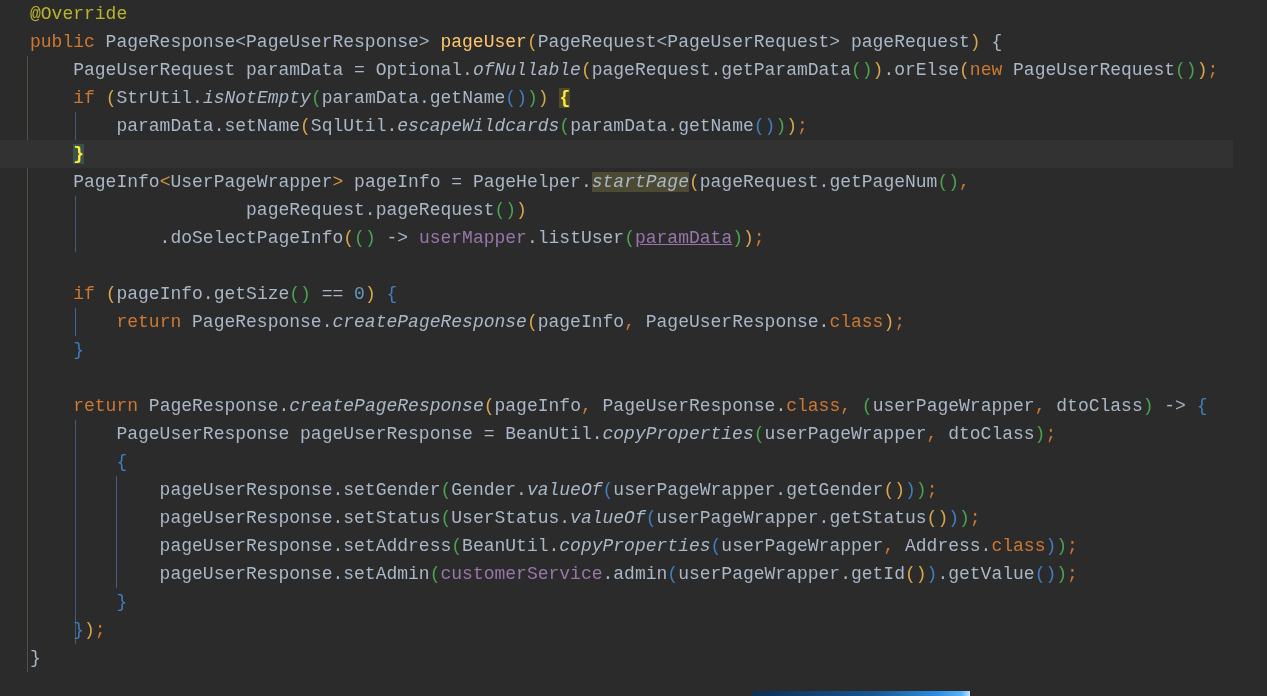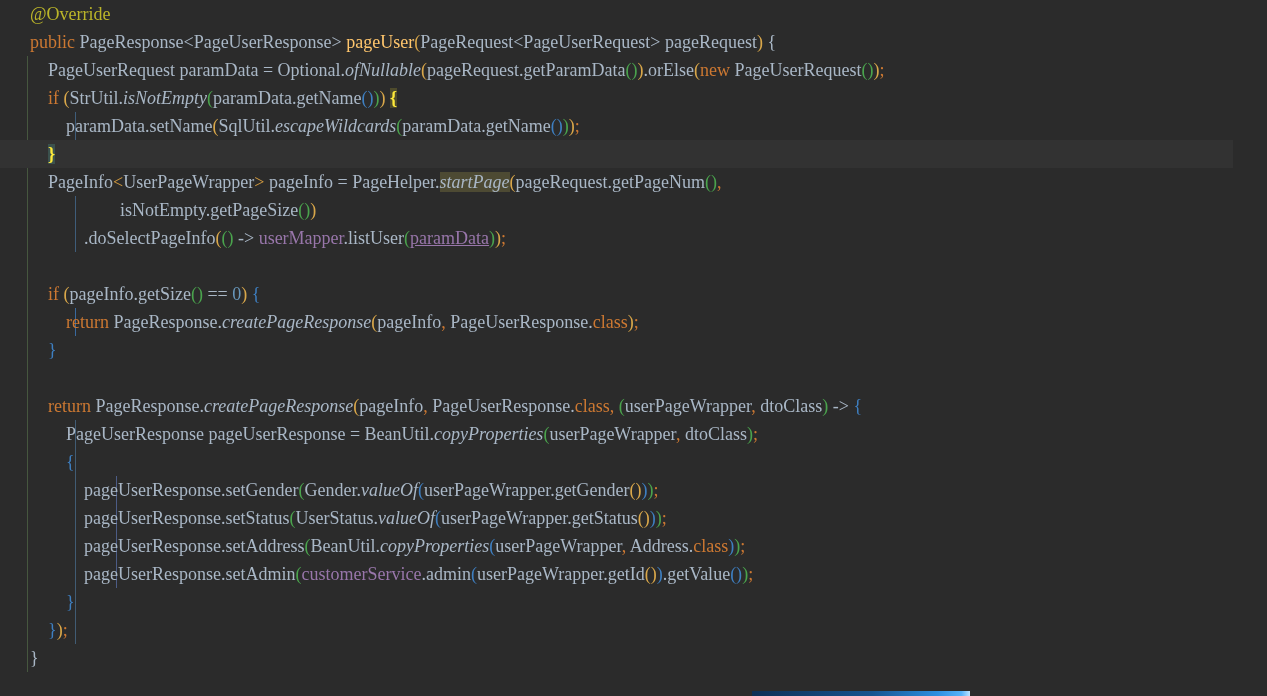--- a/index.html
+++ b/index.html
@@ -2,21 +2,21 @@
 <html><head>
 <meta charset="utf-8">
 <style>
   html, body { margin: 0; padding: 0; background: #2B2B2B; }
   #editor {
     position: relative;
     width: 1233px;
     height: 696px;
     background: #2B2B2B;
     overflow: hidden;
-    font-family: Liberation Serif, serif;
+    font-family: Liberation Mono, monospace;
     font-size: 18px;
   }
   #guides { position: absolute; inset: 0; z-index: 1; }
   .indent-guide { position: absolute; width: 1px; }
   #lines { position: absolute; inset: 0; z-index: 2; }
   .code-line {
     position: relative;
     height: 28px;
     line-height: 28px;
     white-space: pre;
@@ -44,21 +44,21 @@
       <div class="indent-guide" style="left: 116px; top: 476px; height: 112px; background: rgb(76, 92, 134);"></div>
     </div>
   <div id="lines">
       <div class="code-line"><span class="tok" style="color: rgb(187, 181, 41);">@Override</span></div>
       <div class="code-line"><span class="tok" style="color: rgb(204, 120, 50);">public</span><span class="tok" style="color: rgb(169, 183, 198);"> PageResponse&lt;PageUserResponse&gt; </span><span class="tok" style="color: rgb(255, 198, 109);">pageUser</span><span class="tok" style="color: rgb(217, 167, 74);">(</span><span class="tok" style="color: rgb(169, 183, 198);">PageRequest&lt;PageUserRequest&gt; pageRequest</span><span class="tok" style="color: rgb(217, 167, 74);">)</span><span class="tok" style="color: rgb(169, 183, 198);"> {</span></div>
       <div class="code-line"><span class="tok" style="color: rgb(169, 183, 198);">    PageUserRequest paramData = Optional.</span><span class="tok italic" style="color: rgb(169, 183, 198);">ofNullable</span><span class="tok" style="color: rgb(217, 167, 74);">(</span><span class="tok" style="color: rgb(169, 183, 198);">pageRequest.getParamData</span><span class="tok" style="color: rgb(74, 163, 77);">()</span><span class="tok" style="color: rgb(217, 167, 74);">)</span><span class="tok" style="color: rgb(169, 183, 198);">.orElse</span><span class="tok" style="color: rgb(217, 167, 74);">(</span><span class="tok" style="color: rgb(204, 120, 50);">new</span><span class="tok" style="color: rgb(169, 183, 198);"> PageUserRequest</span><span class="tok" style="color: rgb(74, 163, 77);">()</span><span class="tok" style="color: rgb(217, 167, 74);">)</span><span class="tok" style="color: rgb(204, 120, 50);">;</span></div>
       <div class="code-line"><span class="tok" style="color: rgb(169, 183, 198);">    </span><span class="tok" style="color: rgb(204, 120, 50);">if</span><span class="tok" style="color: rgb(169, 183, 198);"> </span><span class="tok" style="color: rgb(217, 167, 74);">(</span><span class="tok" style="color: rgb(169, 183, 198);">StrUtil.</span><span class="tok italic" style="color: rgb(169, 183, 198);">isNotEmpty</span><span class="tok" style="color: rgb(74, 163, 77);">(</span><span class="tok" style="color: rgb(169, 183, 198);">paramData.getName</span><span class="tok" style="color: rgb(62, 127, 193);">()</span><span class="tok" style="color: rgb(74, 163, 77);">)</span><span class="tok" style="color: rgb(217, 167, 74);">)</span><span class="tok" style="color: rgb(169, 183, 198);"> </span><span class="tok bold" style="color: rgb(255, 234, 58); background: rgb(78, 75, 44);">{</span></div>
       <div class="code-line"><span class="tok" style="color: rgb(169, 183, 198);">        paramData.setName</span><span class="tok" style="color: rgb(217, 167, 74);">(</span><span class="tok" style="color: rgb(169, 183, 198);">SqlUtil.</span><span class="tok italic" style="color: rgb(169, 183, 198);">escapeWildcards</span><span class="tok" style="color: rgb(74, 163, 77);">(</span><span class="tok" style="color: rgb(169, 183, 198);">paramData.getName</span><span class="tok" style="color: rgb(62, 127, 193);">()</span><span class="tok" style="color: rgb(74, 163, 77);">)</span><span class="tok" style="color: rgb(217, 167, 74);">)</span><span class="tok" style="color: rgb(204, 120, 50);">;</span></div>
       <div class="code-line caret-line" style="background: rgb(50, 50, 50);"><span class="tok" style="color: rgb(169, 183, 198);">    </span><span class="tok bold" style="color: rgb(255, 234, 58); background: rgb(59, 81, 77);">}</span></div>
       <div class="code-line"><span class="tok" style="color: rgb(169, 183, 198);">    PageInfo</span><span class="tok" style="color: rgb(210, 154, 63);">&lt;</span><span class="tok" style="color: rgb(169, 183, 198);">UserPageWrapper</span><span class="tok" style="color: rgb(210, 154, 63);">&gt;</span><span class="tok" style="color: rgb(169, 183, 198);"> pageInfo = PageHelper.</span><span class="tok italic" style="color: rgb(169, 183, 198); background: rgb(77, 74, 51);">startPage</span><span class="tok" style="color: rgb(217, 167, 74);">(</span><span class="tok" style="color: rgb(169, 183, 198);">pageRequest.getPageNum</span><span class="tok" style="color: rgb(74, 163, 77);">()</span><span class="tok" style="color: rgb(204, 120, 50);">,</span></div>
-      <div class="code-line"><span class="tok" style="color: rgb(169, 183, 198);">                    isNotEmpty.getPageSize</span><span class="tok" style="color: rgb(74, 163, 77);">()</span><span class="tok" style="color: rgb(217, 167, 74);">)</span></div>
+      <div class="code-line"><span class="tok" style="color: rgb(169, 183, 198);">                    pageRequest.pageRequest</span><span class="tok" style="color: rgb(74, 163, 77);">()</span><span class="tok" style="color: rgb(217, 167, 74);">)</span></div>
       <div class="code-line"><span class="tok" style="color: rgb(169, 183, 198);">            .doSelectPageInfo</span><span class="tok" style="color: rgb(217, 167, 74);">(</span><span class="tok" style="color: rgb(74, 163, 77);">()</span><span class="tok" style="color: rgb(169, 183, 198);"> -&gt; </span><span class="tok" style="color: rgb(152, 118, 170);">userMapper</span><span class="tok" style="color: rgb(169, 183, 198);">.listUser</span><span class="tok" style="color: rgb(74, 163, 77);">(</span><span class="tok" style="color: rgb(152, 118, 170); text-decoration: underline;">paramData</span><span class="tok" style="color: rgb(74, 163, 77);">)</span><span class="tok" style="color: rgb(217, 167, 74);">)</span><span class="tok" style="color: rgb(204, 120, 50);">;</span></div>
       <div class="code-line"></div>
       <div class="code-line"><span class="tok" style="color: rgb(169, 183, 198);">    </span><span class="tok" style="color: rgb(204, 120, 50);">if</span><span class="tok" style="color: rgb(169, 183, 198);"> </span><span class="tok" style="color: rgb(217, 167, 74);">(</span><span class="tok" style="color: rgb(169, 183, 198);">pageInfo.getSize</span><span class="tok" style="color: rgb(74, 163, 77);">()</span><span class="tok" style="color: rgb(169, 183, 198);"> == </span><span class="tok" style="color: rgb(104, 151, 187);">0</span><span class="tok" style="color: rgb(217, 167, 74);">)</span><span class="tok" style="color: rgb(169, 183, 198);"> </span><span class="tok" style="color: rgb(62, 127, 193);">{</span></div>
       <div class="code-line"><span class="tok" style="color: rgb(169, 183, 198);">        </span><span class="tok" style="color: rgb(204, 120, 50);">return</span><span class="tok" style="color: rgb(169, 183, 198);"> PageResponse.</span><span class="tok italic" style="color: rgb(169, 183, 198);">createPageResponse</span><span class="tok" style="color: rgb(217, 167, 74);">(</span><span class="tok" style="color: rgb(169, 183, 198);">pageInfo</span><span class="tok" style="color: rgb(204, 120, 50);">,</span><span class="tok" style="color: rgb(169, 183, 198);"> PageUserResponse.</span><span class="tok" style="color: rgb(204, 120, 50);">class</span><span class="tok" style="color: rgb(217, 167, 74);">)</span><span class="tok" style="color: rgb(204, 120, 50);">;</span></div>
       <div class="code-line"><span class="tok" style="color: rgb(169, 183, 198);">    </span><span class="tok" style="color: rgb(62, 127, 193);">}</span></div>
       <div class="code-line"></div>
       <div class="code-line"><span class="tok" style="color: rgb(169, 183, 198);">    </span><span class="tok" style="color: rgb(204, 120, 50);">return</span><span class="tok" style="color: rgb(169, 183, 198);"> PageResponse.</span><span class="tok italic" style="color: rgb(169, 183, 198);">createPageResponse</span><span class="tok" style="color: rgb(217, 167, 74);">(</span><span class="tok" style="color: rgb(169, 183, 198);">pageInfo</span><span class="tok" style="color: rgb(204, 120, 50);">,</span><span class="tok" style="color: rgb(169, 183, 198);"> PageUserResponse.</span><span class="tok" style="color: rgb(204, 120, 50);">class</span><span class="tok" style="color: rgb(204, 120, 50);">,</span><span class="tok" style="color: rgb(169, 183, 198);"> </span><span class="tok" style="color: rgb(74, 163, 77);">(</span><span class="tok" style="color: rgb(169, 183, 198);">userPageWrapper</span><span class="tok" style="color: rgb(204, 120, 50);">,</span><span class="tok" style="color: rgb(169, 183, 198);"> dtoClass</span><span class="tok" style="color: rgb(74, 163, 77);">)</span><span class="tok" style="color: rgb(169, 183, 198);"> -&gt; </span><span class="tok" style="color: rgb(62, 127, 193);">{</span></div>
       <div class="code-line"><span class="tok" style="color: rgb(169, 183, 198);">        PageUserResponse pageUserResponse = BeanUtil.</span><span class="tok italic" style="color: rgb(169, 183, 198);">copyProperties</span><span class="tok" style="color: rgb(74, 163, 77);">(</span><span class="tok" style="color: rgb(169, 183, 198);">userPageWrapper</span><span class="tok" style="color: rgb(204, 120, 50);">,</span><span class="tok" style="color: rgb(169, 183, 198);"> dtoClass</span><span class="tok" style="color: rgb(74, 163, 77);">)</span><span class="tok" style="color: rgb(204, 120, 50);">;</span></div>
       <div class="code-line"><span class="tok" style="color: rgb(169, 183, 198);">        </span><span class="tok" style="color: rgb(62, 127, 193);">{</span></div>
       <div class="code-line"><span class="tok" style="color: rgb(169, 183, 198);">            pageUserResponse.setGender</span><span class="tok" style="color: rgb(74, 163, 77);">(</span><span class="tok" style="color: rgb(169, 183, 198);">Gender.</span><span class="tok italic" style="color: rgb(169, 183, 198);">valueOf</span><span class="tok" style="color: rgb(62, 127, 193);">(</span><span class="tok" style="color: rgb(169, 183, 198);">userPageWrapper.getGender</span><span class="tok" style="color: rgb(217, 167, 74);">()</span><span class="tok" style="color: rgb(62, 127, 193);">)</span><span class="tok" style="color: rgb(74, 163, 77);">)</span><span class="tok" style="color: rgb(204, 120, 50);">;</span></div>

